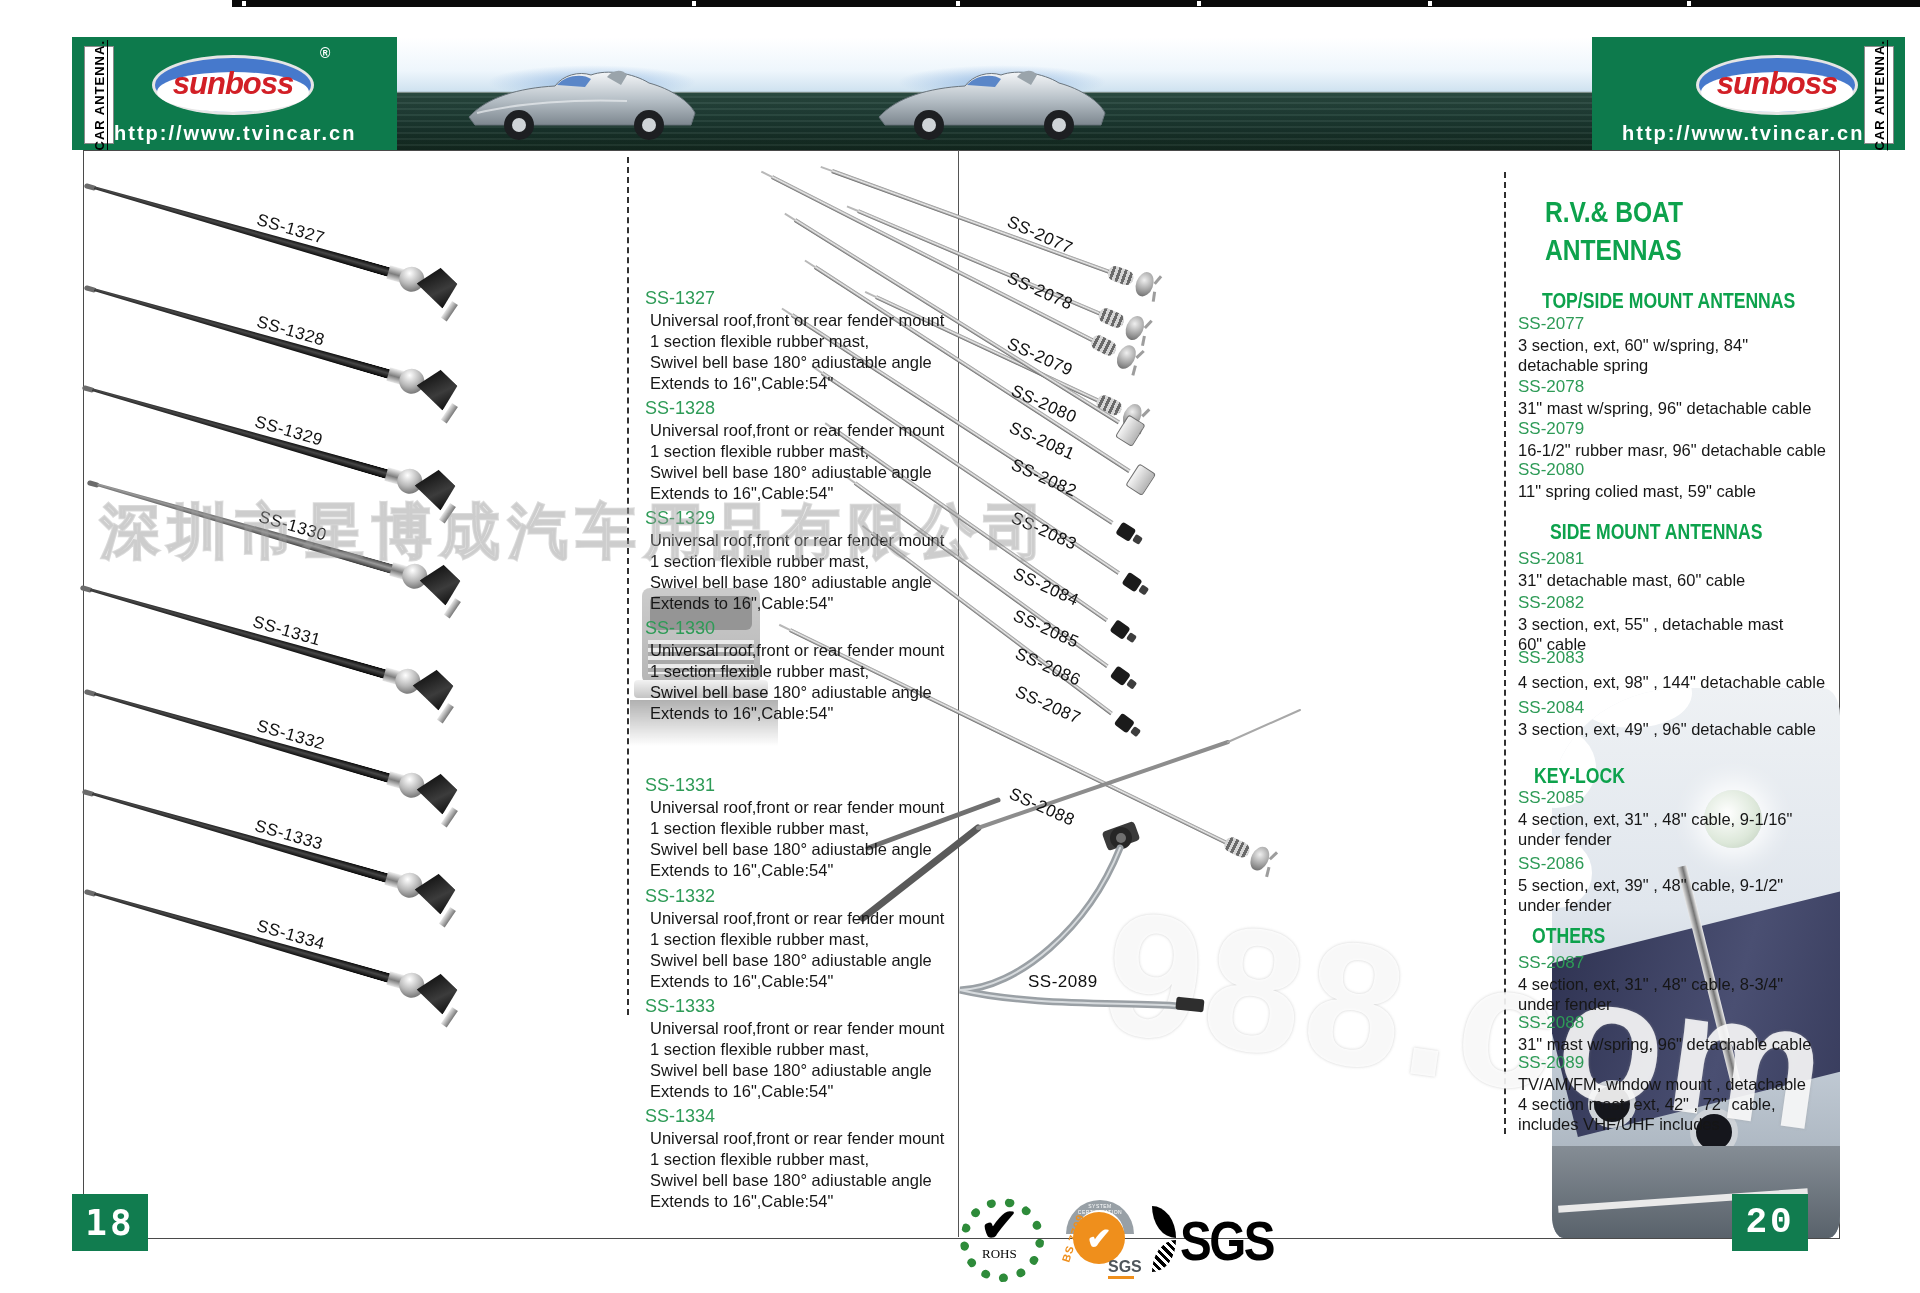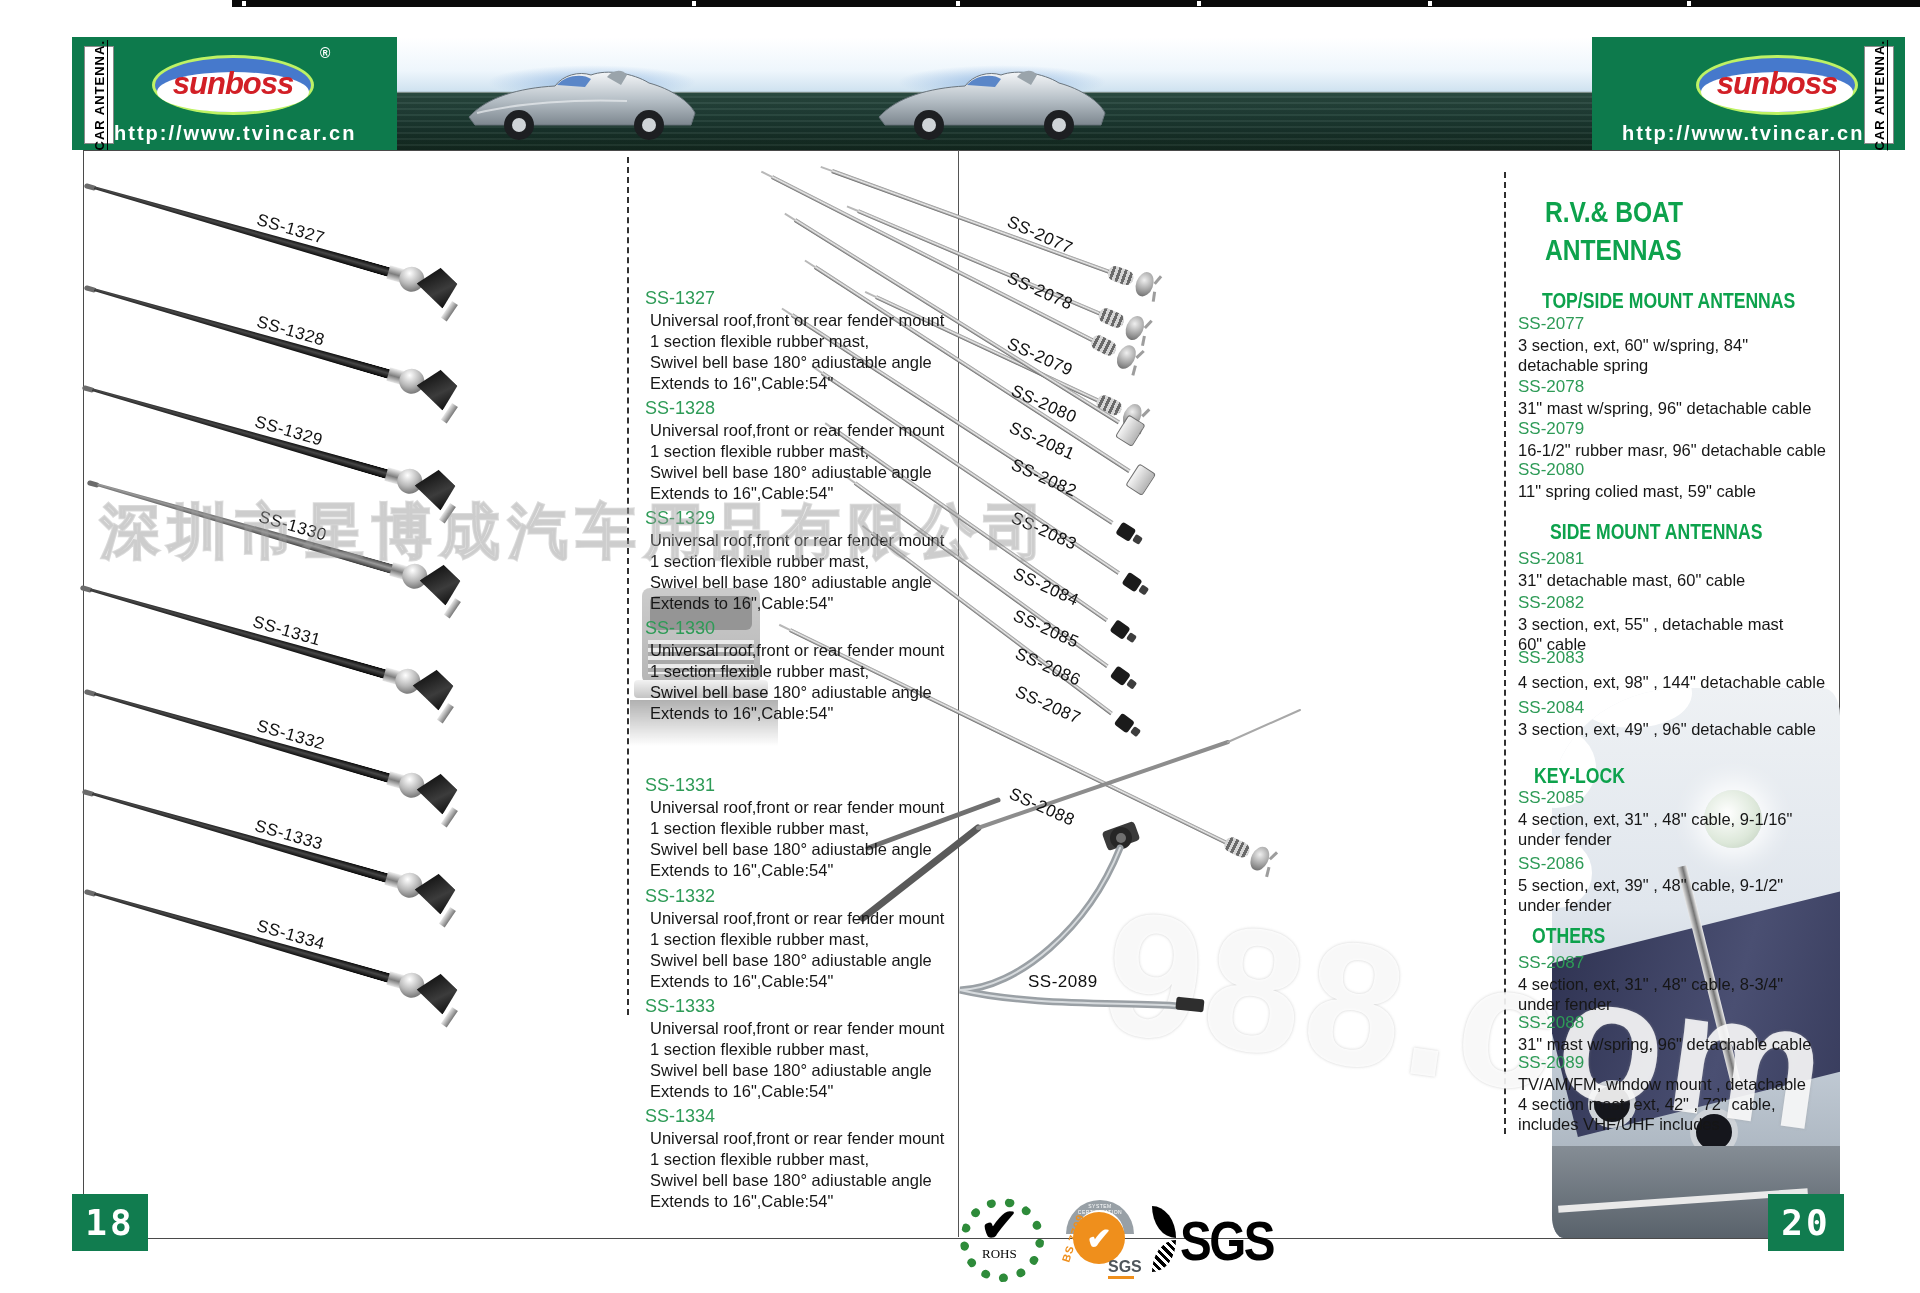--- a/index.html
+++ b/index.html
@@ -20,21 +20,21 @@
      background:repeating-linear-gradient(180deg,rgba(255,255,255,.05) 0 2px,rgba(0,0,0,.08) 2px 6px);}
   .swoosh{position:absolute;width:210px;height:34px;border-radius:50%;
      background:radial-gradient(ellipse at center,rgba(96,150,214,.55),rgba(96,150,214,0) 70%);}
   .car{position:absolute;width:250px;height:92px;}
 
   .brand-panel{position:absolute;top:0;height:113px;background:#0d7a4c;}
   .vert-box{position:absolute;width:28px;height:96px;background:#fff;border:1px solid #8a8a8a;
      display:flex;align-items:center;justify-content:center;}
   .vert-box span{writing-mode:vertical-rl;transform:rotate(180deg);font-size:13px;font-weight:bold;
      letter-spacing:1px;text-decoration:underline;color:#000;white-space:nowrap;}
-  .oval{position:absolute;width:162px;height:60px;background:#bef264;border-radius:50%;}
+  .oval{position:absolute;width:162px;height:60px;background:#e5e5e5;border-radius:50%;}
   .oval-blue{position:absolute;left:3px;top:3px;right:3px;bottom:3px;border-radius:50%;background:#4679cc;}
   .oval-white{position:absolute;left:5px;right:5px;top:17px;bottom:3px;border-radius:50%;background:#fff;}
   .brand-text{position:absolute;left:0;top:11px;width:100%;text-align:center;font-size:31px;font-weight:bold;
      font-style:italic;color:#d21f26;letter-spacing:-1px;text-shadow:1px 1px 0 #fff;}
   .reg{position:absolute;color:#fff;font-size:14px;font-weight:bold;}
   .brand-url{position:absolute;color:#fff;font-size:20px;font-weight:bold;letter-spacing:2px;white-space:nowrap;}
 
   
   .page-frame{left:83px;top:150px;width:1755px;height:1087px;border:1px solid #4a4a4a;}
   .fold{left:958px;top:150px;width:1px;height:1087px;background:#555;}
@@ -590,15 +590,15 @@
     <div class="bs-bar"></div>
   </div>
 
   <div class="abs badge" style="left:1152px;top:1206px;width:140px;height:78px;">
     <div class="sgs-leaf-top"></div>
     <div class="sgs-leaf-bot"></div>
     <div class="sgs-text">SGS</div>
   </div>
 
   <div class="abs pnum" style="left:72px;top:1194px;">18</div>
-  <div class="abs pnum" style="left:1768px;top:1194px;">20</div>
+  <div class="abs pnum" style="left:1732px;top:1194px;font-family:Liberation Mono, monospace;">20</div>
 
 </div>
 
 </body></html>

